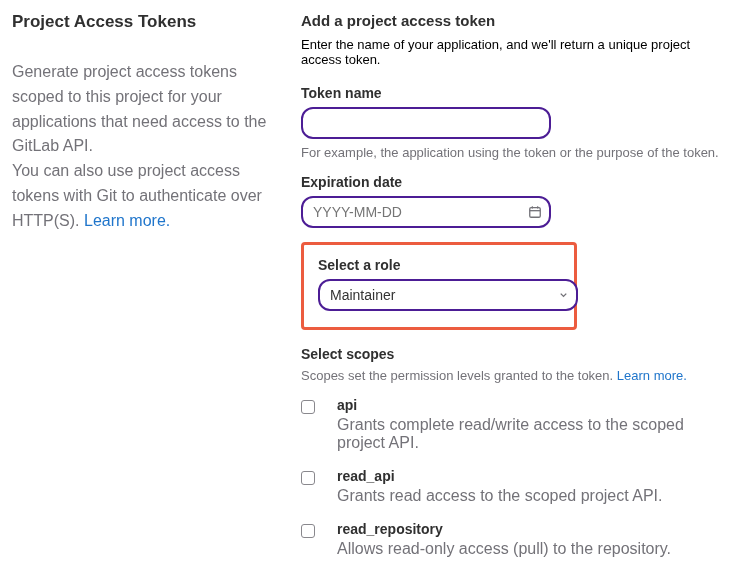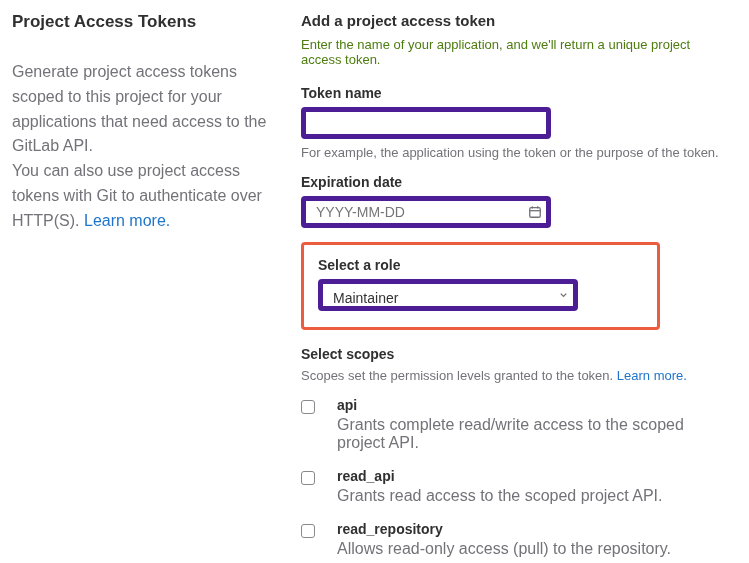--- a/index.html
+++ b/index.html
@@ -26,37 +26,37 @@
       line-height: 1.55;
       margin-top: 28px;
     }
     .link { color: #1f75cb; text-decoration: none; cursor: pointer; }
     .right-col h3 {
       font-size: 15px;
       font-weight: 600;
       margin-bottom: 8px;
     }
     .right-col .subtext {
-      color: #4d7c0f;
+      color: #000000;
       font-size: 13px;
       margin-bottom: 18px;
     }
     .field-group { margin-bottom: 14px; }
     .field-label {
       font-weight: 600;
       display: block;
       margin-bottom: 6px;
       font-size: 14px;
     }
     .text-input, .select-box {
       width: 250px;
       height: 32px;
       padding: 6px 10px;
-      border: 5px solid #4c1d95;
-      border-radius: 4px;
+      border: 2px solid #4c1d95;
+      border-radius: 12px;
       font-size: 14px;
       font-family: inherit;
       background: #fff;
       color: #333;
     }
     .date-input-wrap, .select-wrap {
       position: relative;
       width: 250px;
     }
     .date-input-wrap .text-input, .select-wrap .select-box { width: 100%; }
@@ -72,21 +72,21 @@
     }
     .helper {
       color: #737278;
       font-size: 13px;
       margin-top: 6px;
     }
     .role-box {
       border: 3px solid #ec5c3f;
       border-radius: 4px;
       padding: 12px 14px 16px 14px;
-      width: 359px;
+      width: 276px;
       margin-bottom: 16px;
       margin-top: 6px;
     }
     .role-box .select-wrap { width: 260px; }
     .select-box {
       appearance: none;
       -webkit-appearance: none;
       cursor: pointer;
       padding-right: 28px;
     }

